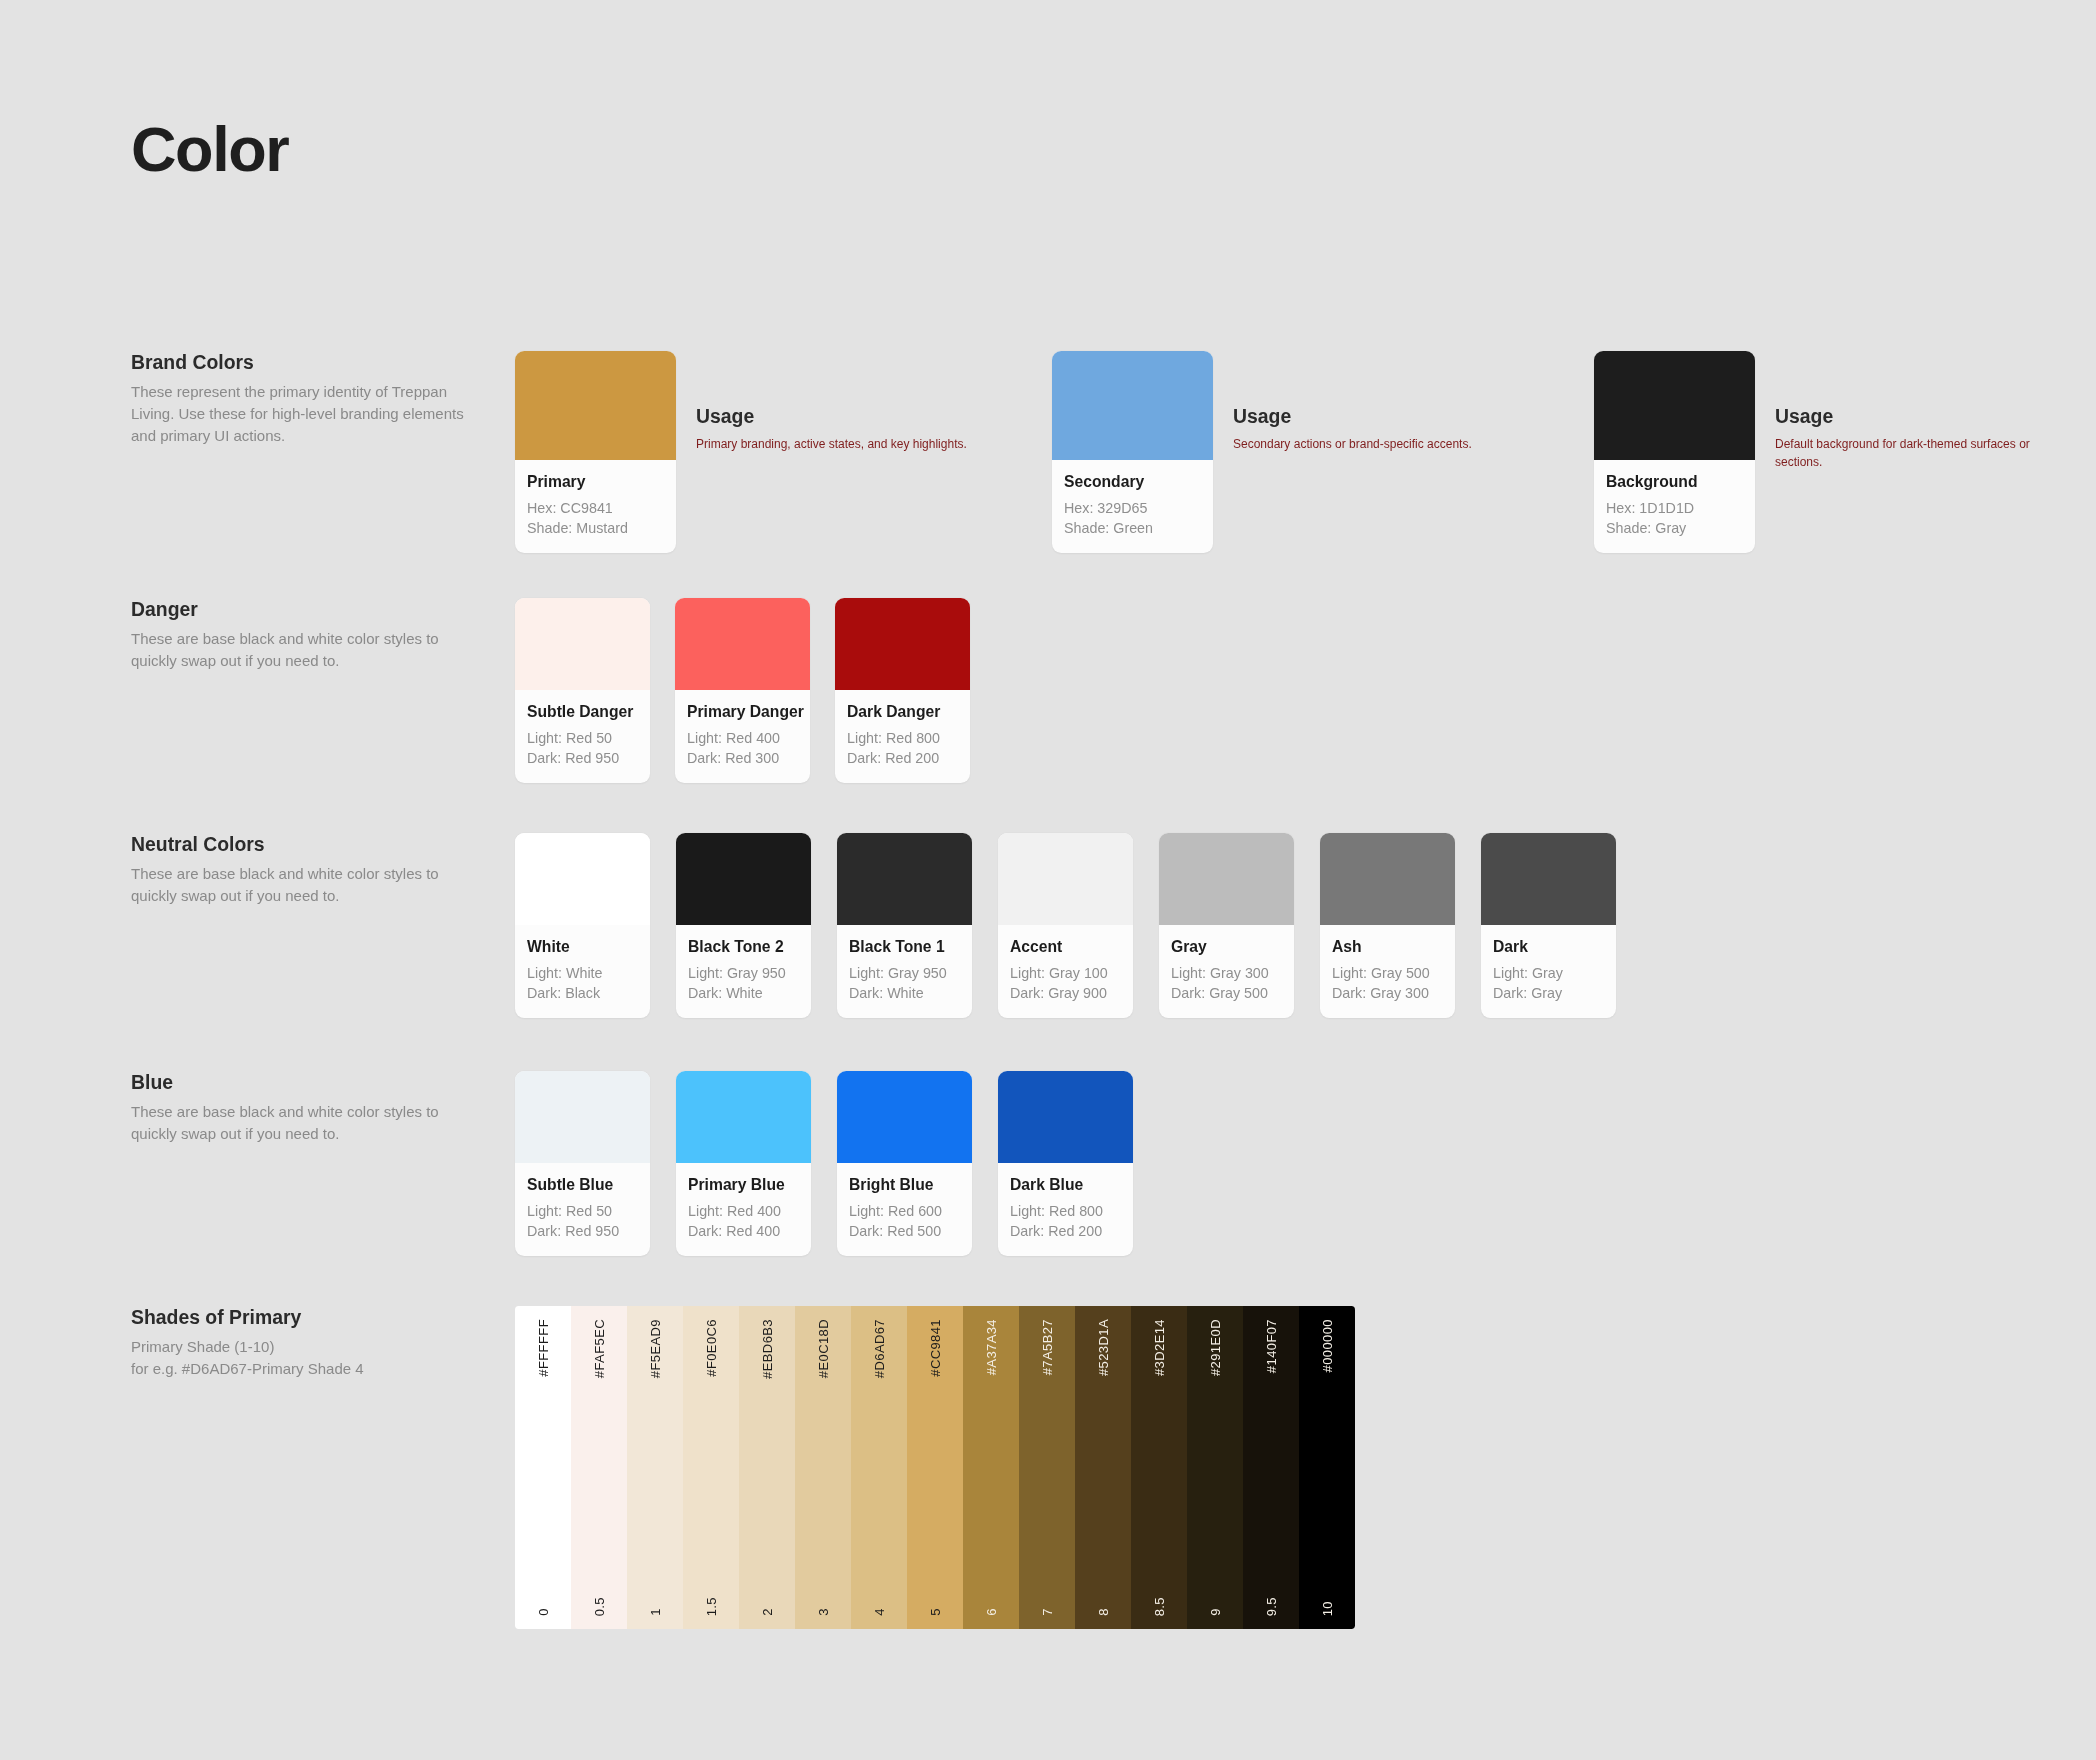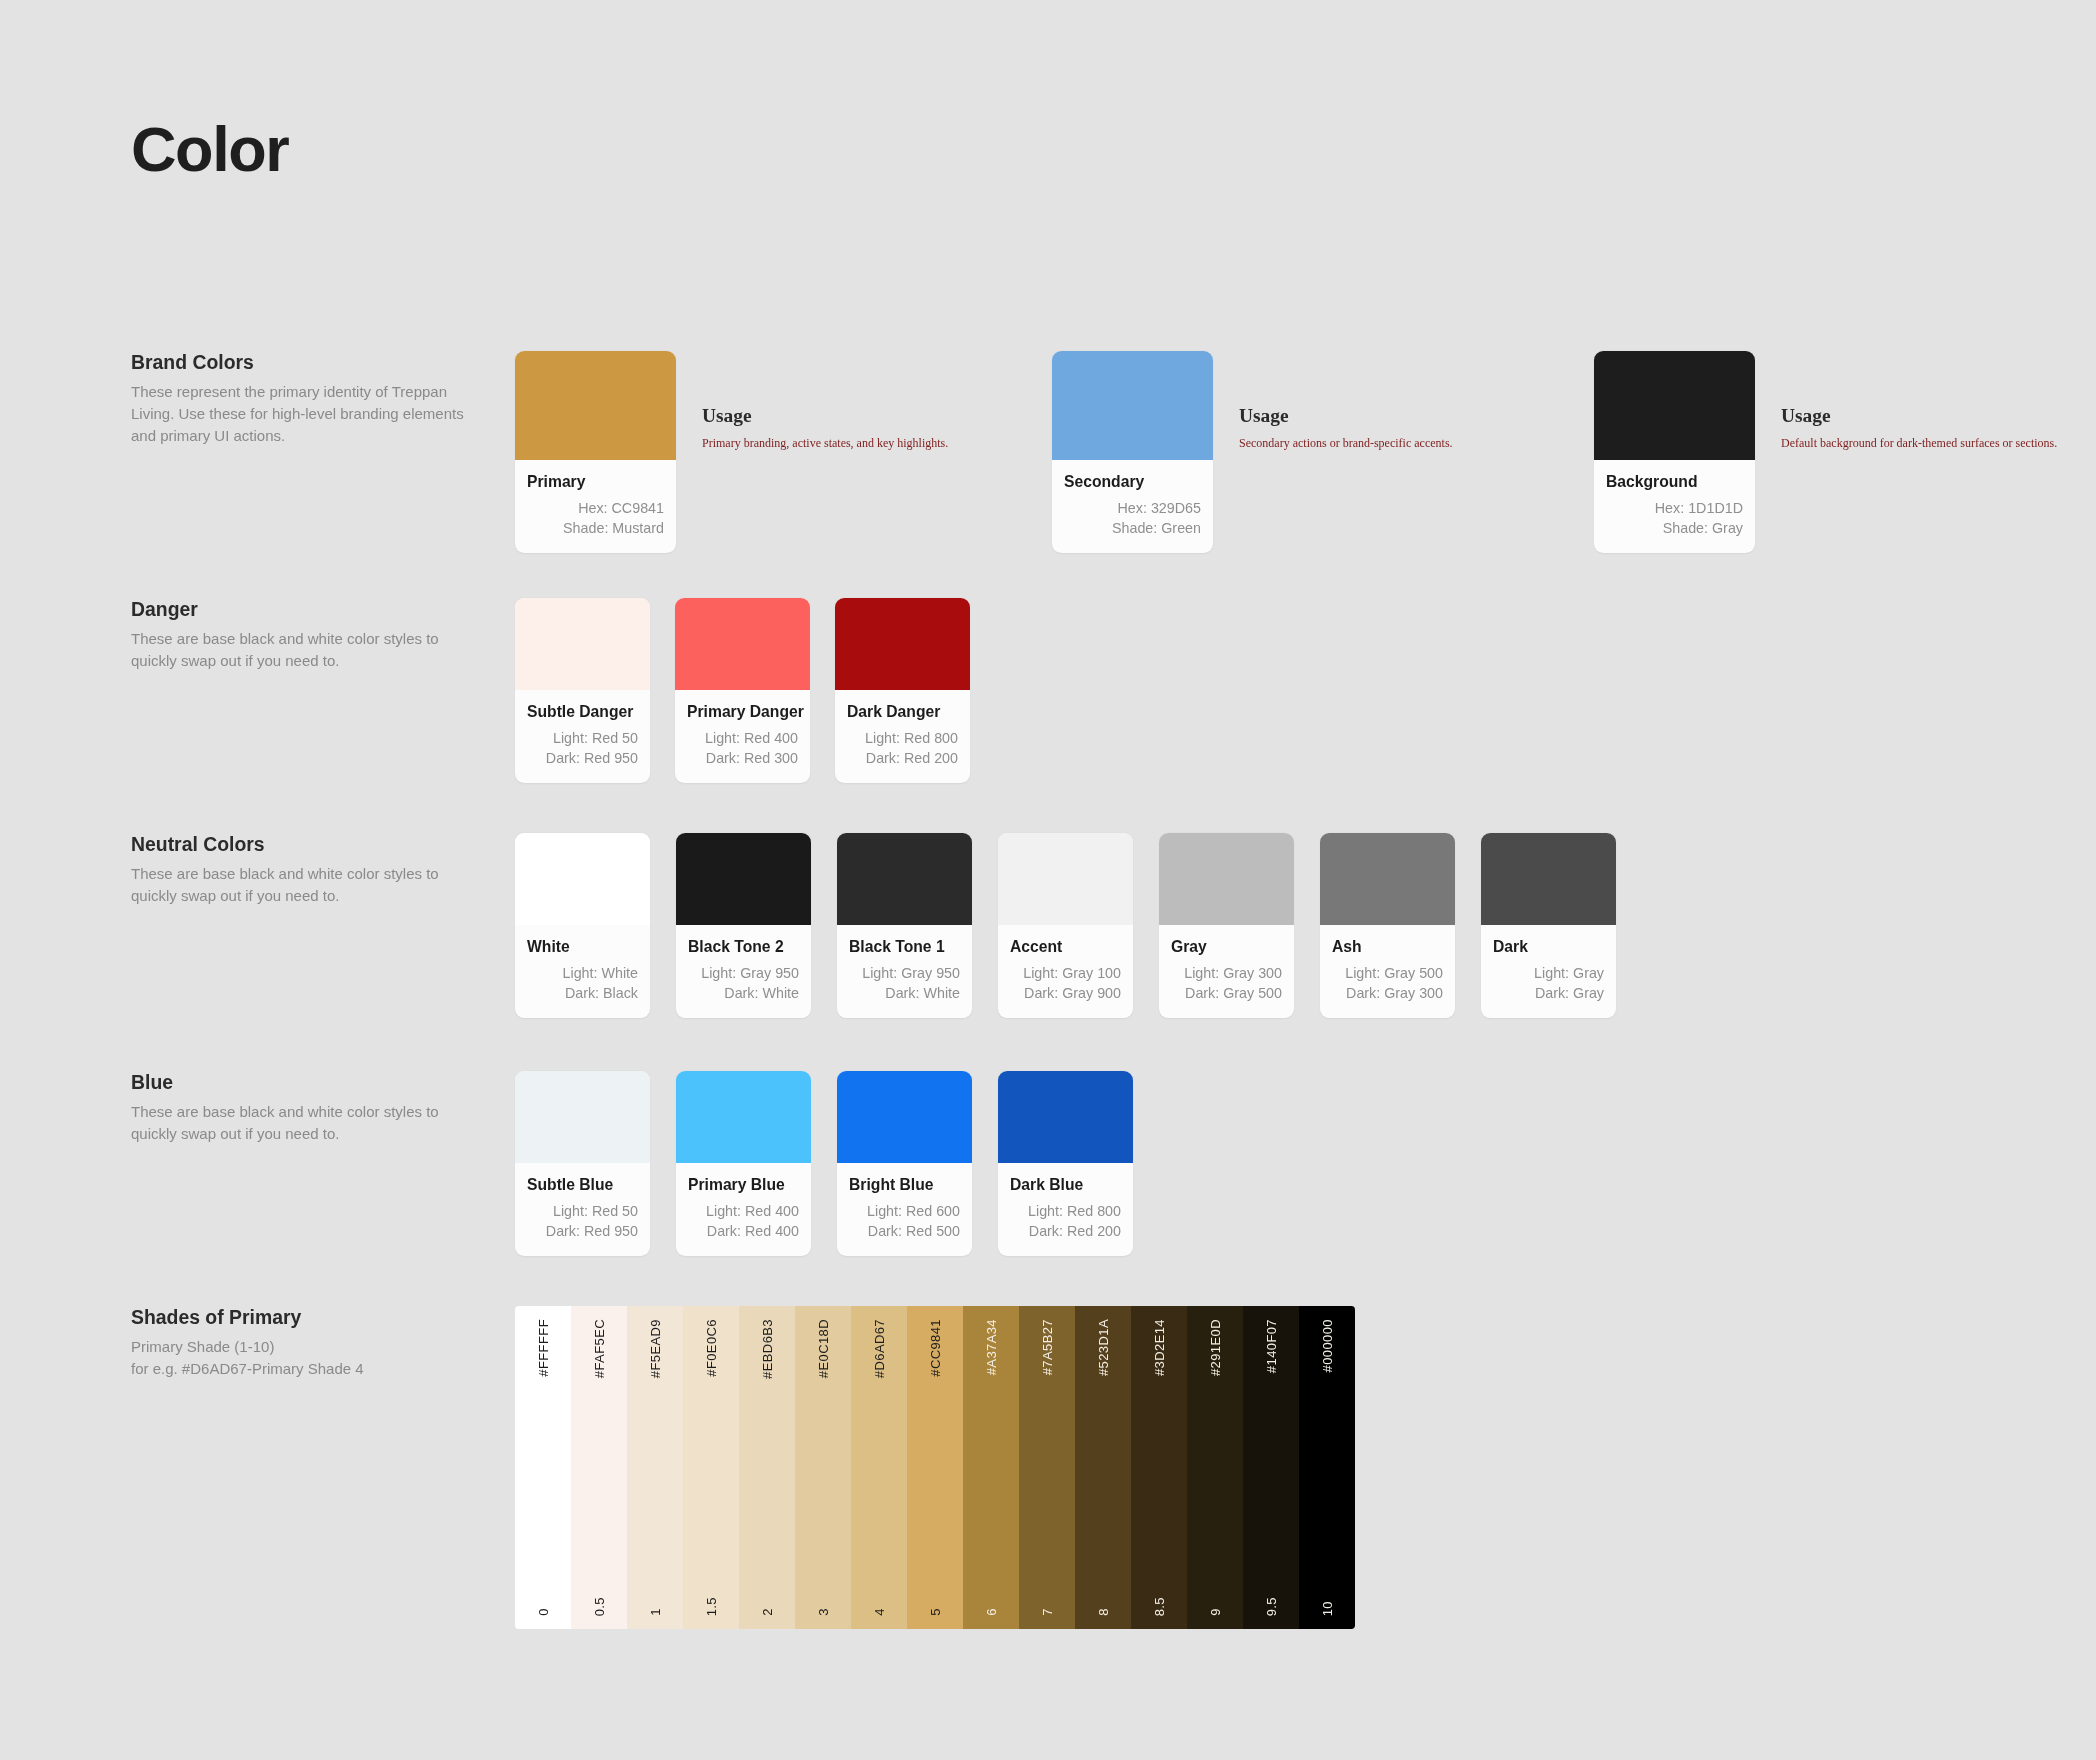--- a/index.html
+++ b/index.html
@@ -68,33 +68,31 @@
     font-weight: bold;
     color: #1C1C1C;
     margin-bottom: 6.5px;
     white-space: nowrap;
   }
   .swatch-meta {
     font-size: 14.3px;
     color: #8F8F8F;
     line-height: 1.42;
     white-space: nowrap;
-    text-align: right;
   }
 
   
   .brand .swatch-chip { height: 109px; }
   .brand .swatch-card { width: 161px; }
 
   .usage-block {
     width: 305px;
     padding-top: 54px;
-    margin-left: 26px;
+    margin-left: 20px;
     flex: 0 0 auto;
-    font-family: Liberation Serif, serif;
   }
   .usage-title {
     font-size: 19.4px;
     font-weight: bold;
     color: #2B2B2B;
     margin-bottom: 8.3px;
   }
   .usage-text {
     font-size: 12px;
     color: #7f1d1d;

